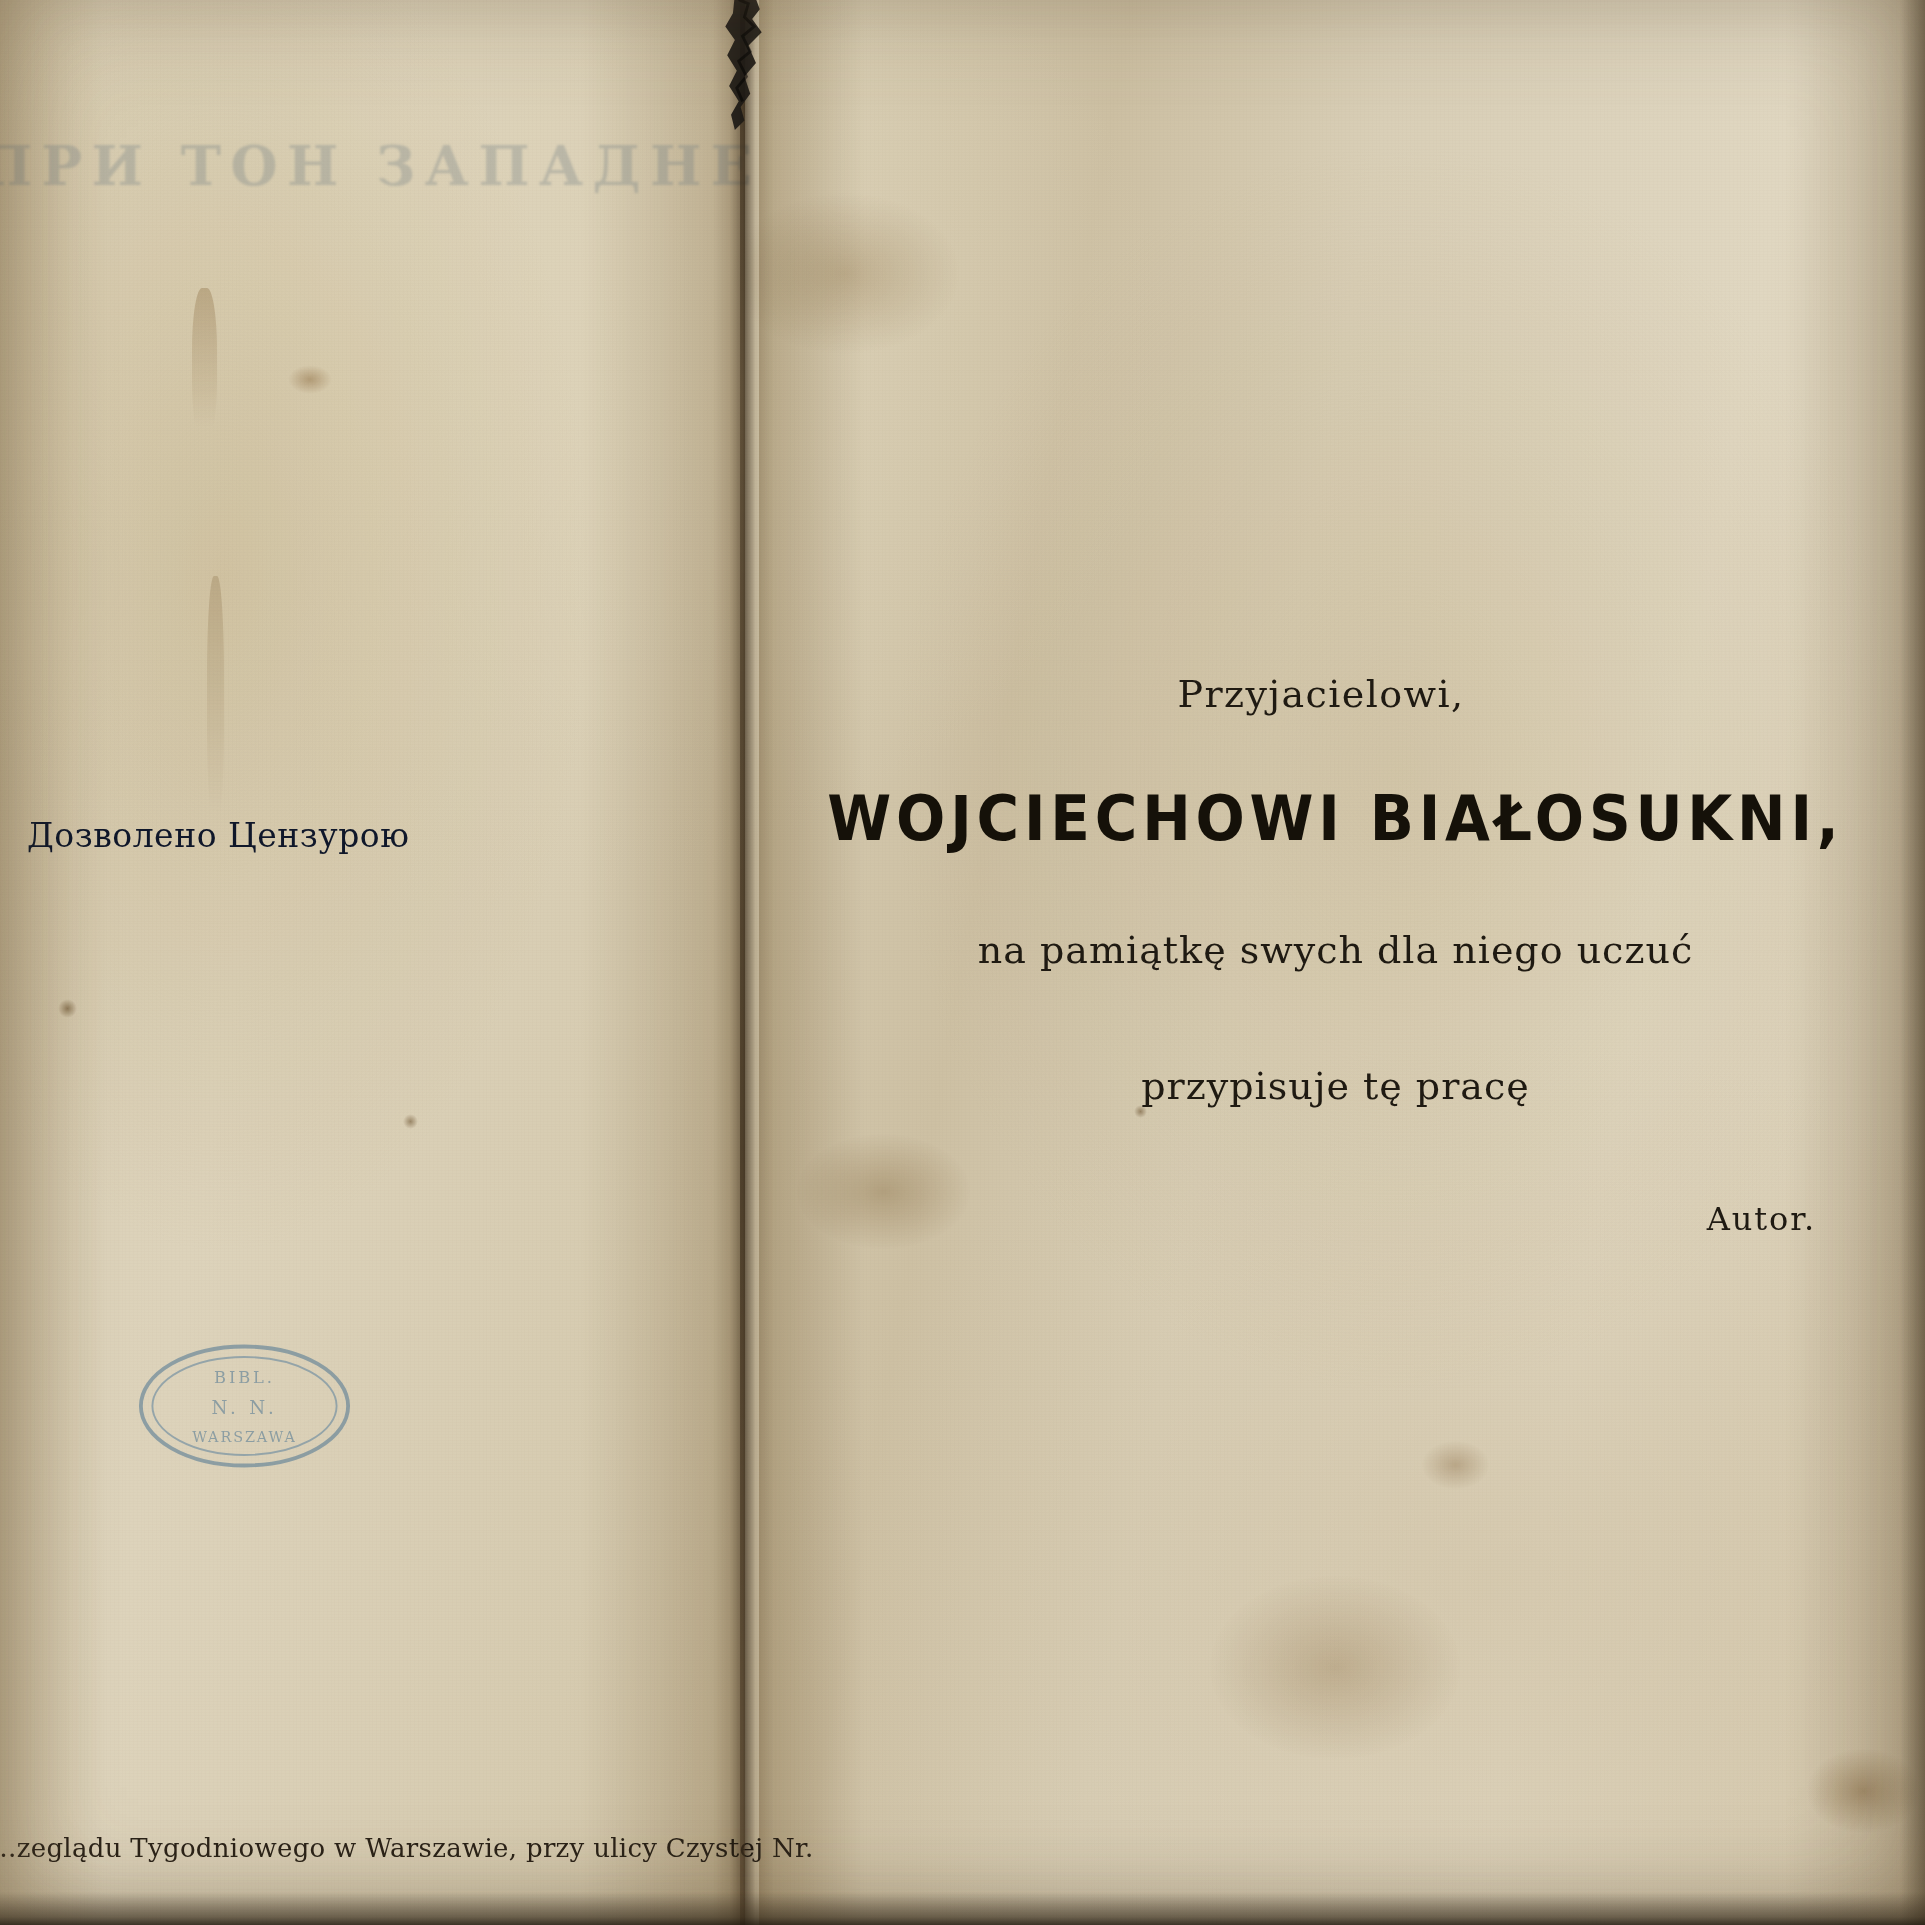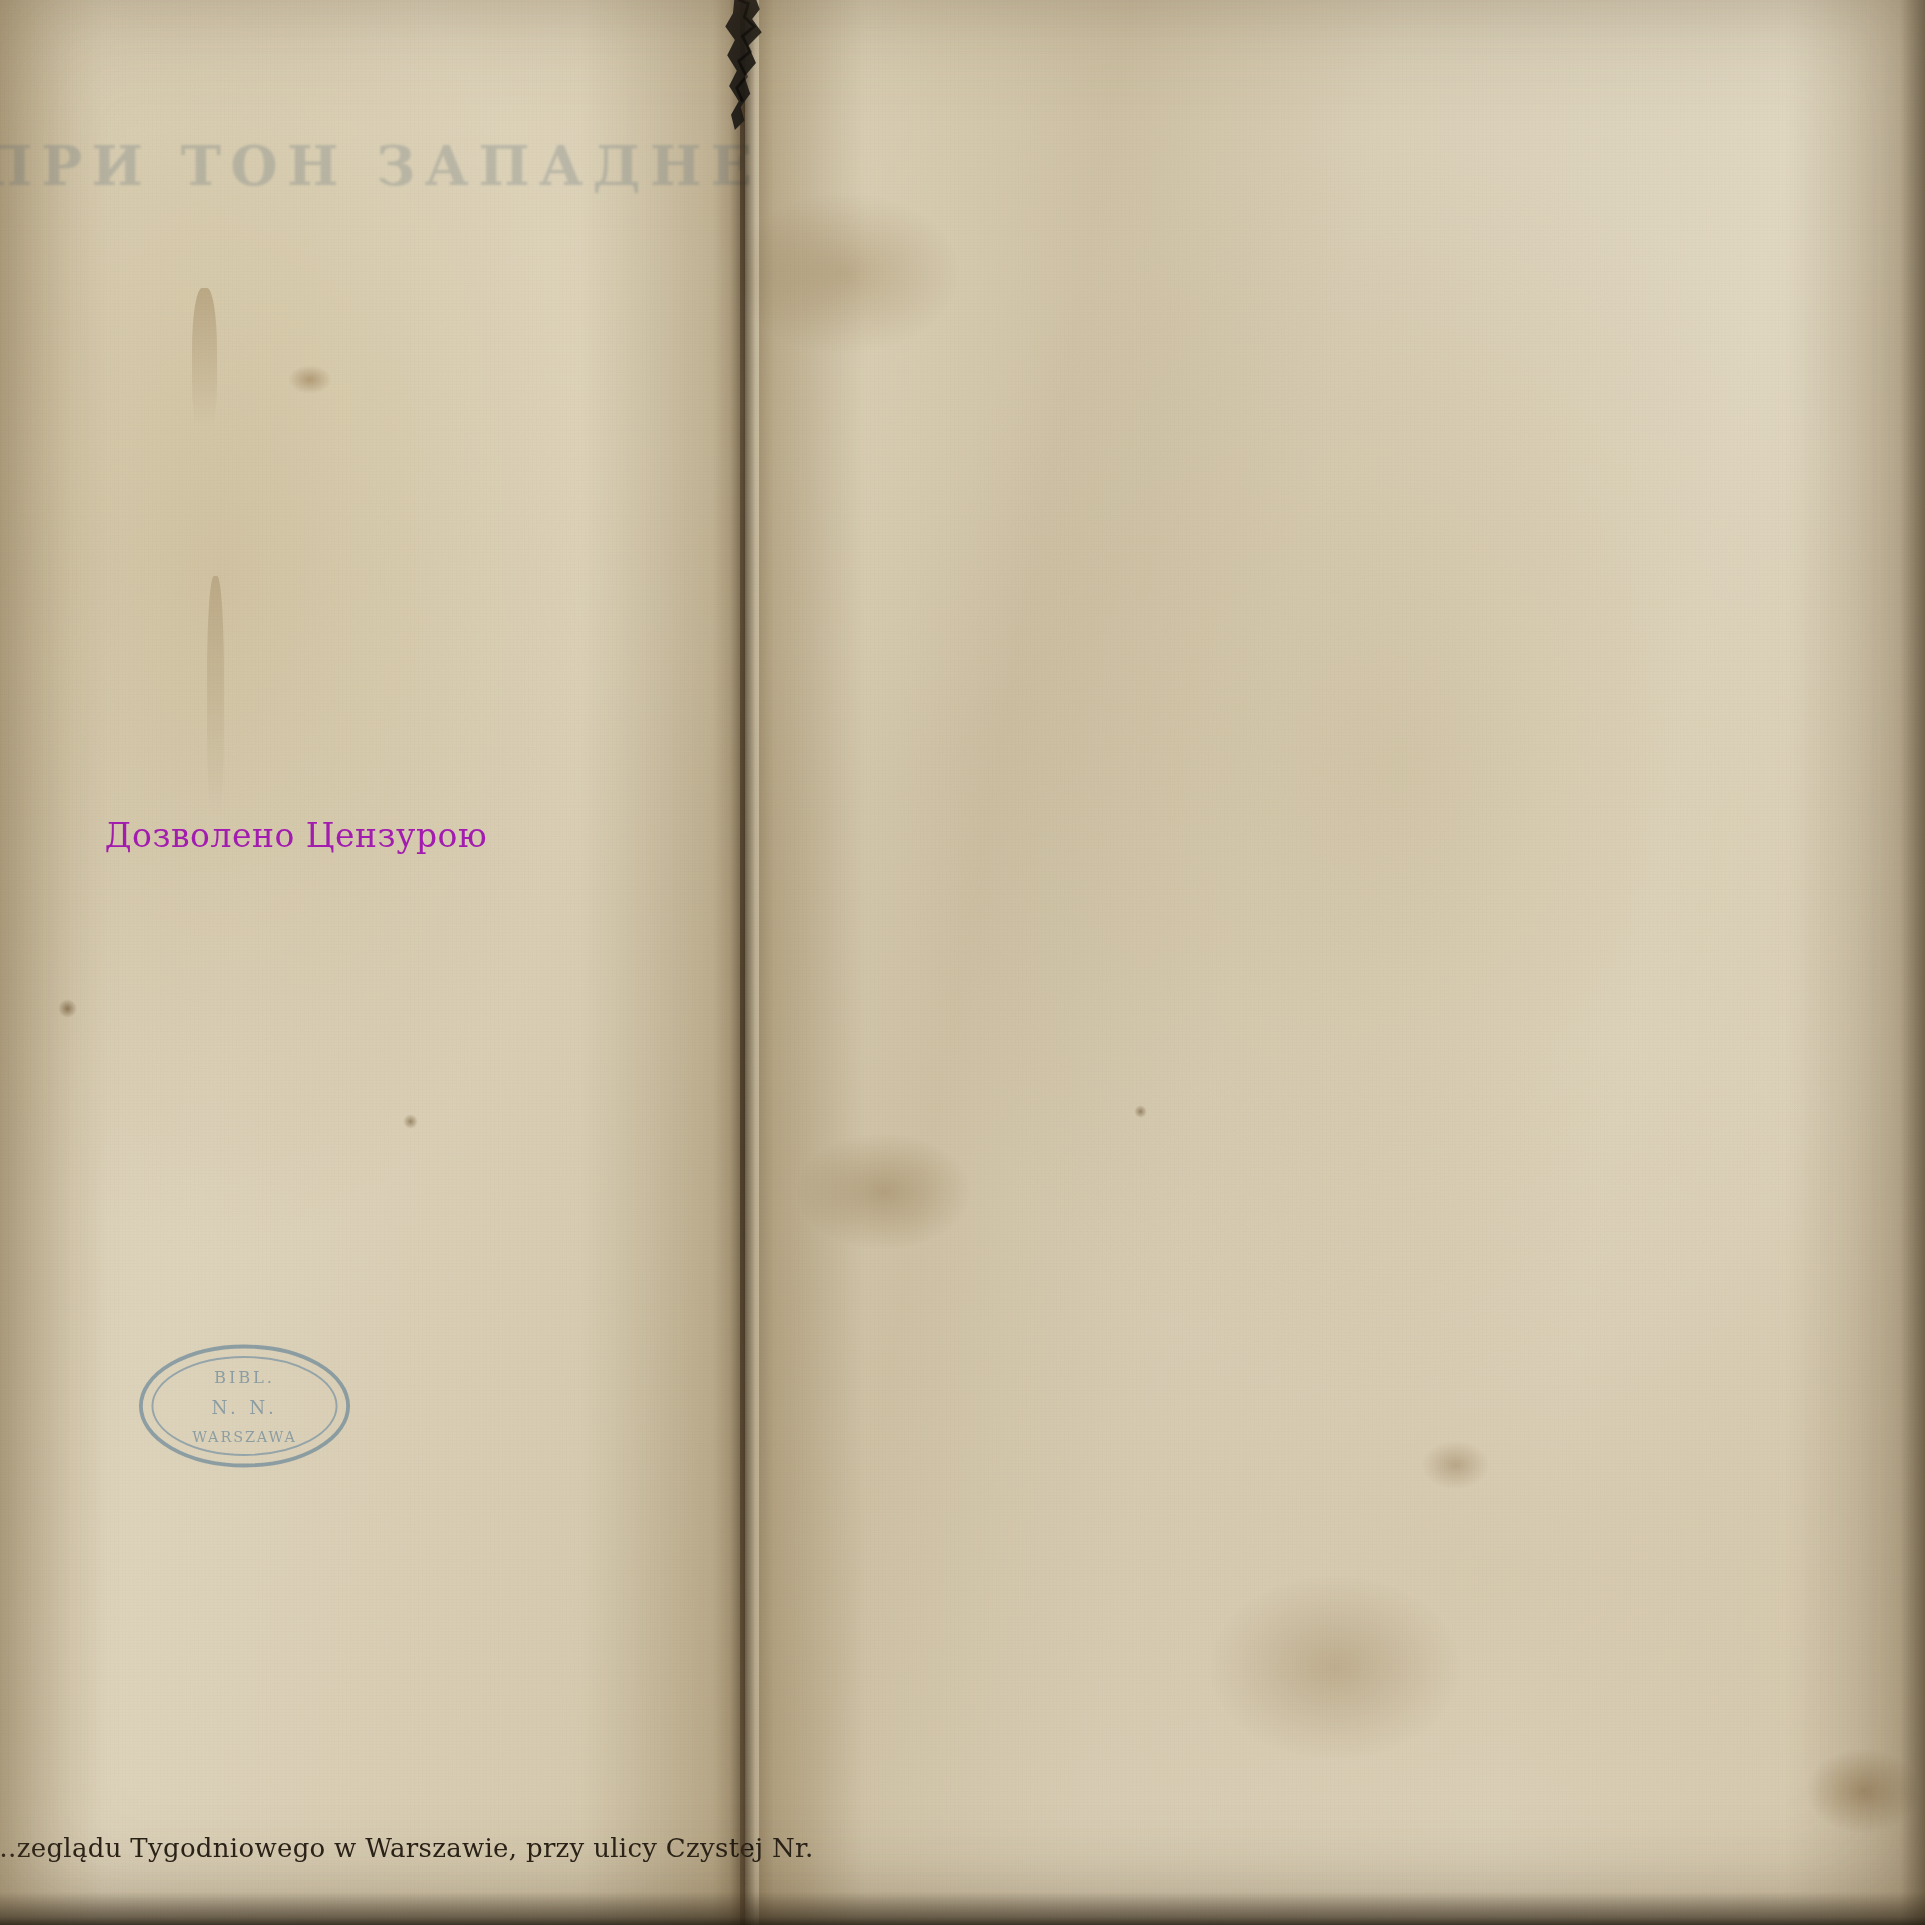--- a/index.html
+++ b/index.html
@@ -100,22 +100,22 @@
 
   
   .stain { position: absolute; border-radius: 50%; mix-blend-mode: multiply; pointer-events: none; }
 
   
   .censor-block {
     position: absolute;
     left: 27px;
     top: 807px;
     width: 538px;
-    text-align: center;
-    color: #a21caf;
+    text-align: left;
+    color: #0f172a;
     font-family: "DejaVu Serif", serif;
     line-height: 1.75;
     letter-spacing: 0.5px;
   }
   .censor-line-1 { font-size: 33px; }
   .censor-line-2 { font-size: 33px; }
 
   
   .imprint {
     position: absolute;
@@ -269,19 +269,26 @@
 
   <div class="gutter"></div>
   <div class="spine-line"></div>
   <div class="spine-tear">
     <svg width="75" height="139" viewBox="0 0 78 145" aria-hidden="true">
       <path d="M30 0 L50 0 L56 16 L48 26 L58 40 L44 54 L52 72 L40 86 L46 104 L36 118 L40 132 L30 142 L26 126 L34 112 L24 96 L32 80 L22 64 L30 48 L20 34 L28 20 Z" fill="#1d1a16" opacity="0.92"></path>
       <path d="M34 6 L44 10 L40 24 L50 34 L38 44 L46 60 L34 70 L42 86 L32 98 L38 112" fill="none" stroke="#000" stroke-width="3" opacity="0.5"></path>
     </svg>
   </div>
 
+  <div class="dedication">
+    <div class="ded-to">Przyjacielowi,</div>
+    <div class="ded-name">WOJCIECHOWI BIAŁOSUKNI,</div>
+    <div class="ded-line-1">na pamiątkę swych dla niego uczuć</div>
+    <div class="ded-line-2">przypisuje tę pracę</div>
+    <div class="ded-signature">Autor.</div>
+  </div>
 
   <div class="vignette"></div>
   <div class="right-edge"></div>
   <div class="bottom-edge"></div>
 
 </div>
 
 
 </body></html>

